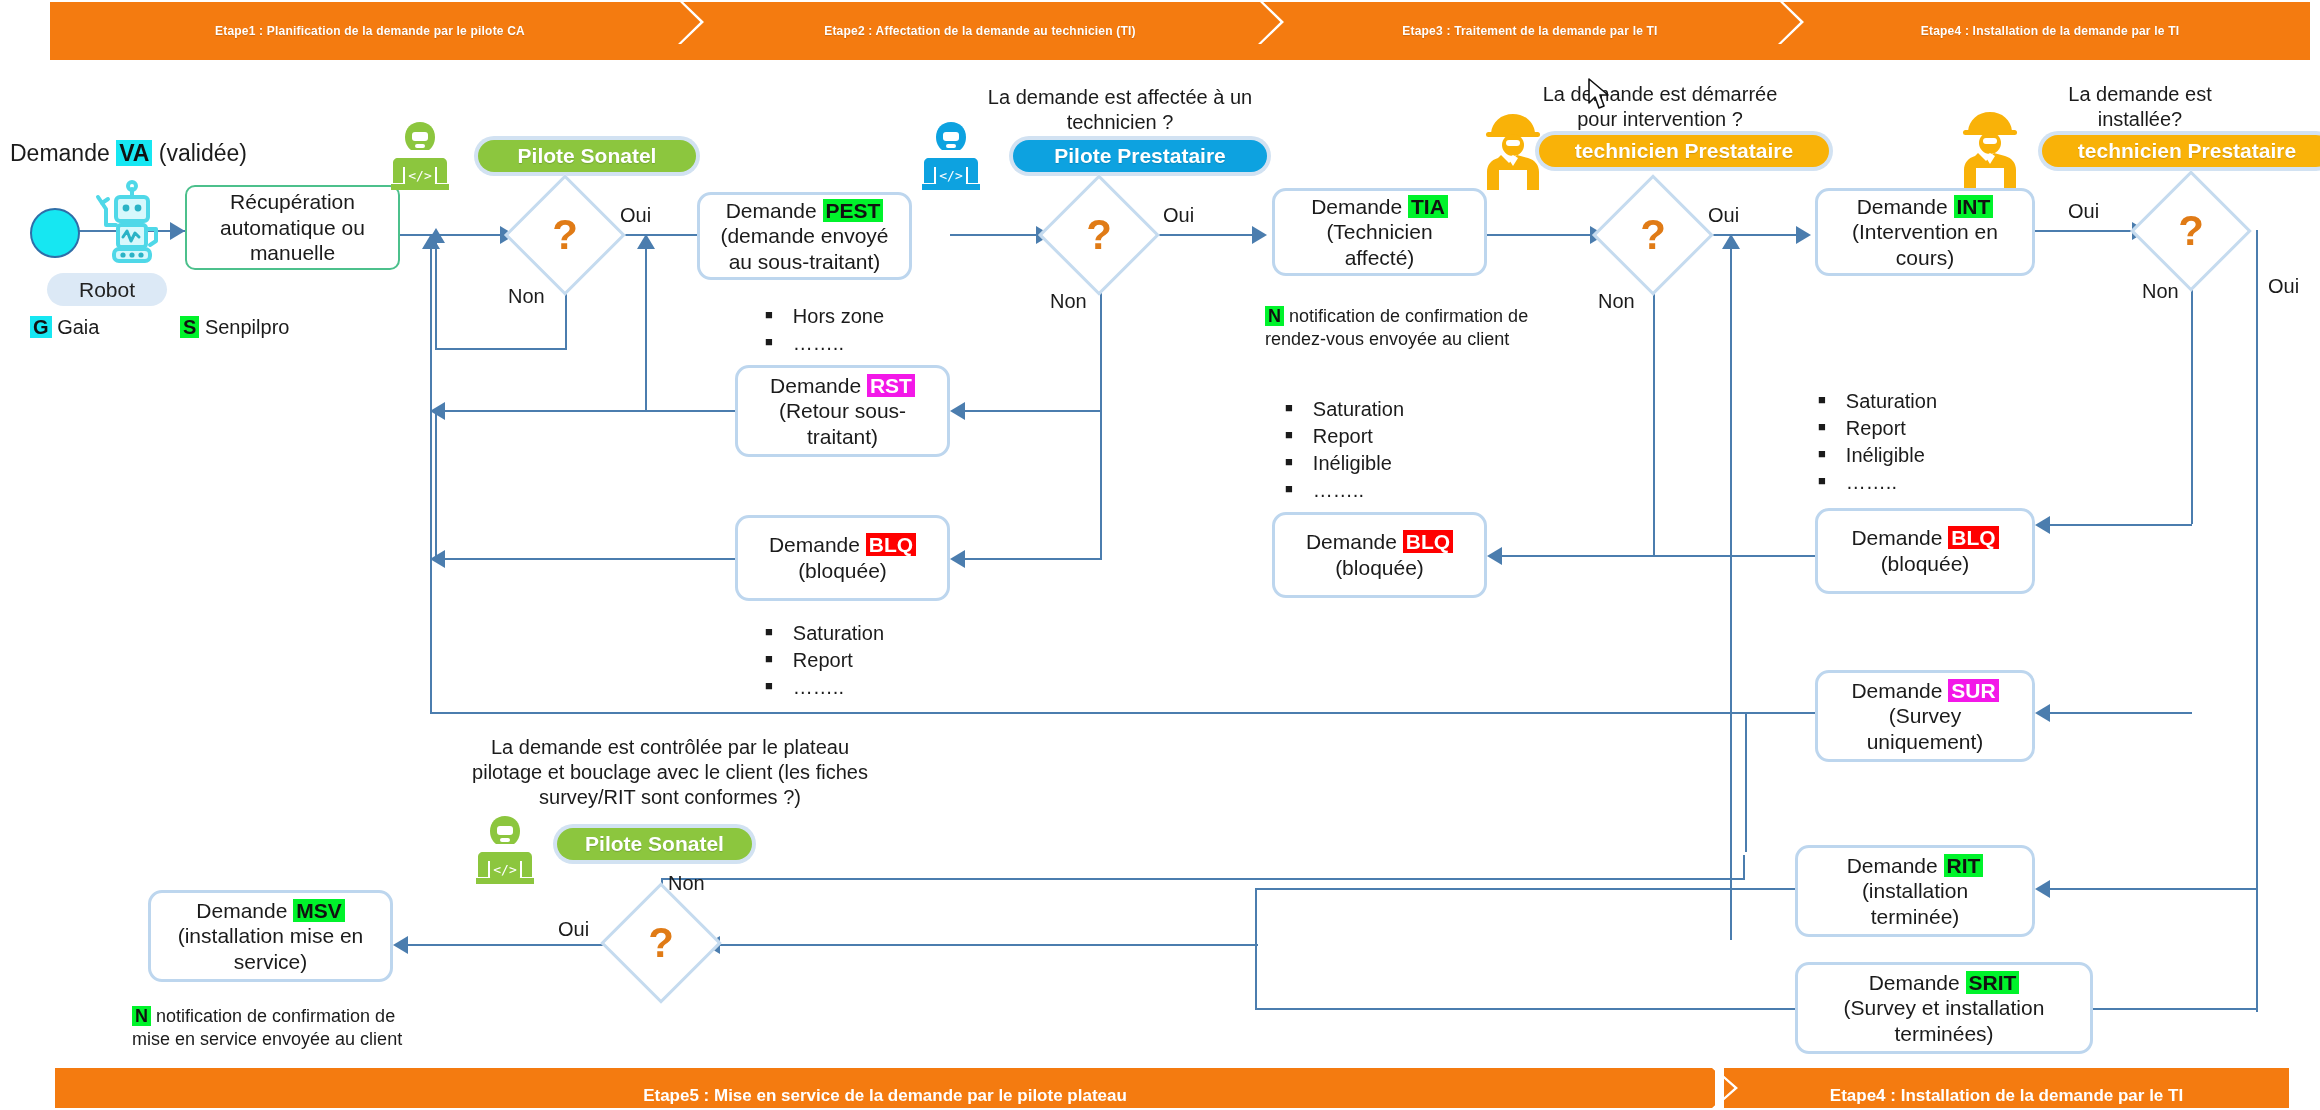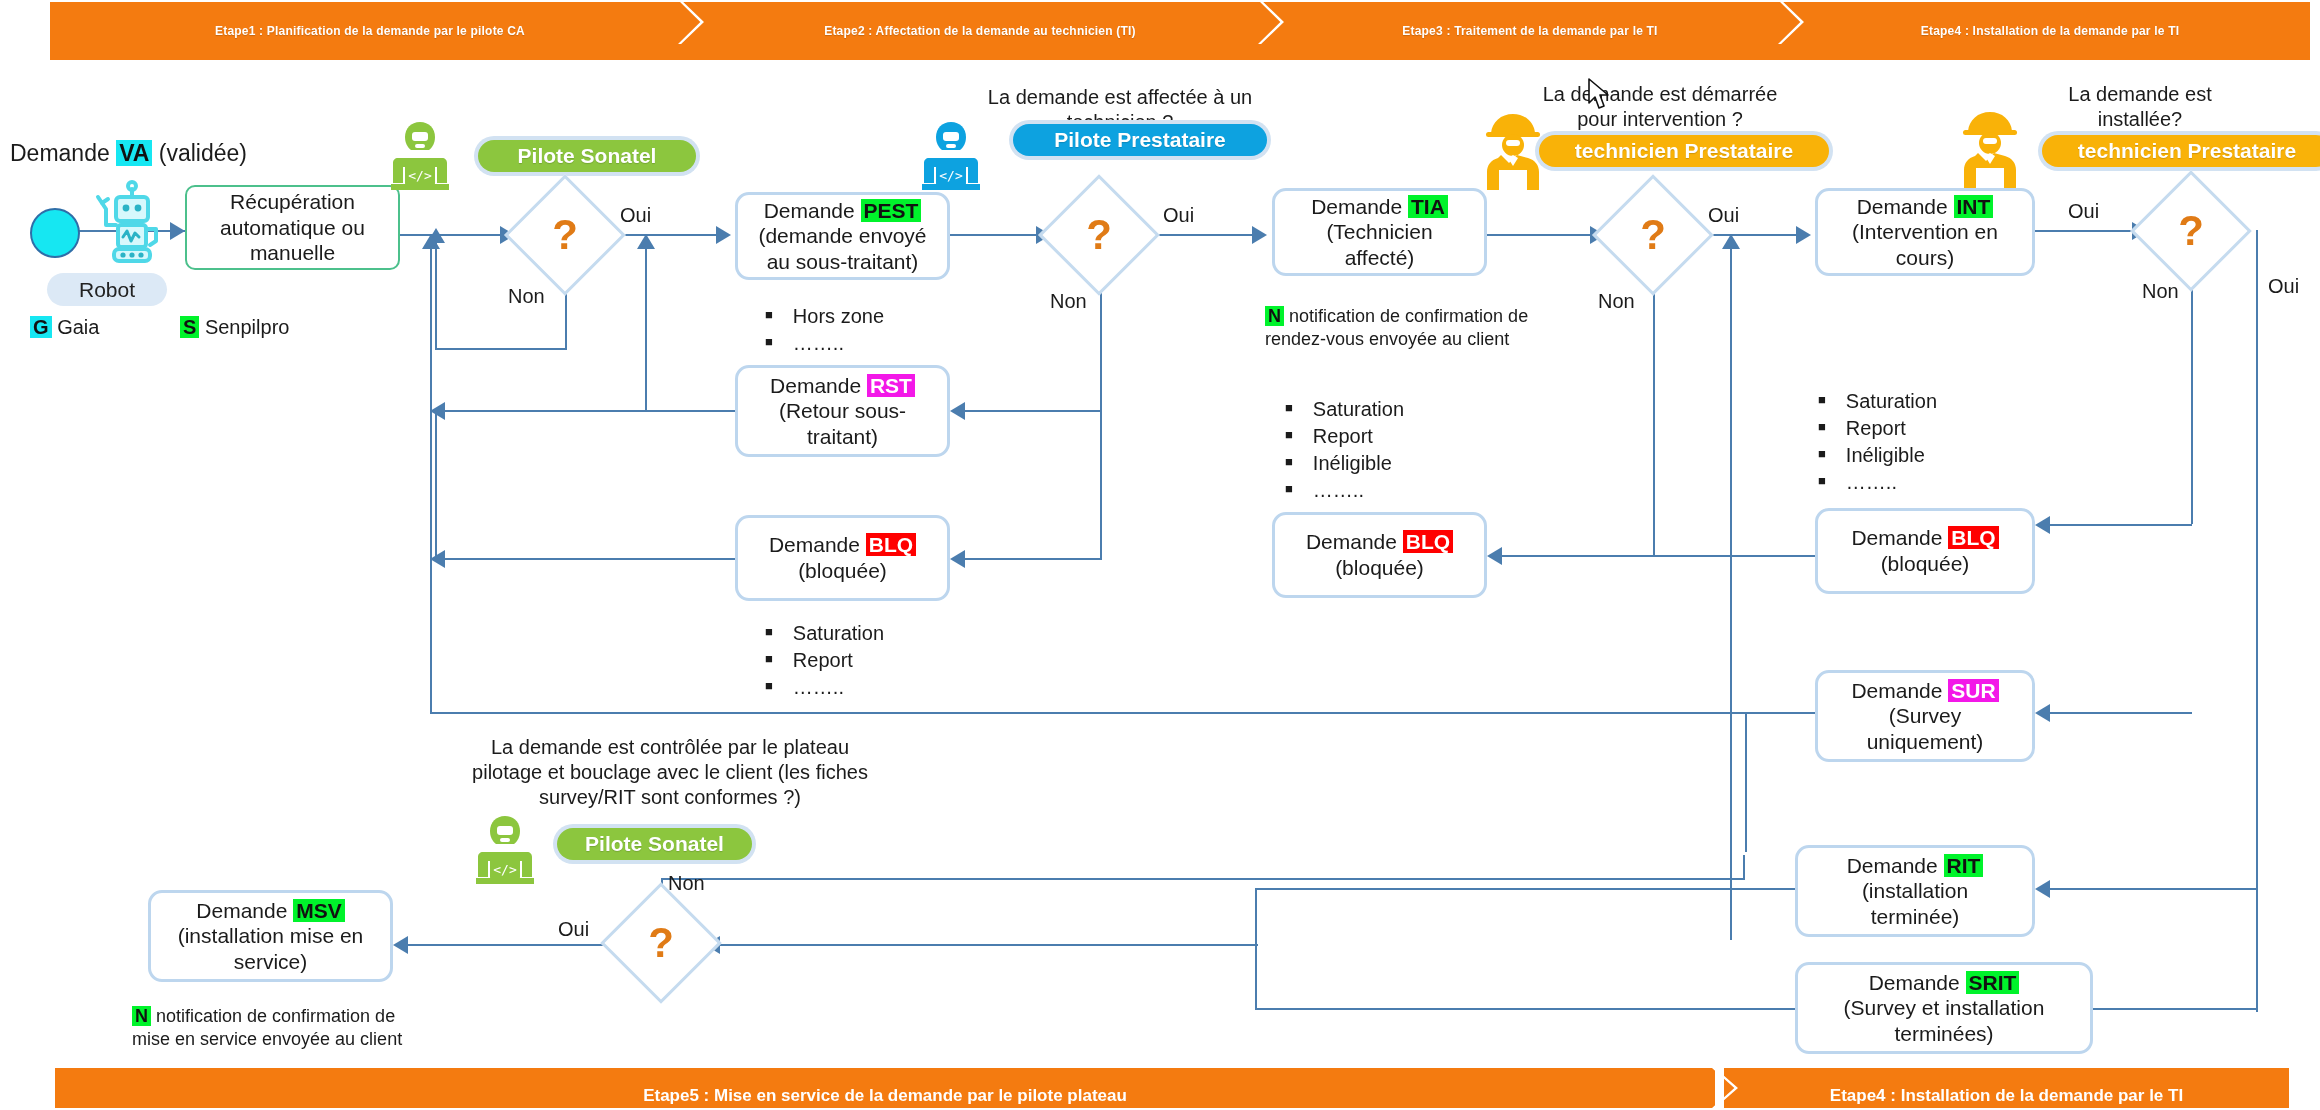--- a/index.html
+++ b/index.html
@@ -273,21 +273,21 @@
     <span>Pilote Sonatel</span>
   </div>
 
   <div class="diamond" style="left:522px; top:192px;">
     <div class="q">?</div>
   </div>
 
   <div class="lbl" style="left:620px; top:204px;"><span>Oui</span></div>
   <div class="lbl" style="left:508px; top:285px;"><span>Non</span></div>
 
-  <div class="box" style="left:735px; top:192px; width:215px; height:88px;">
+  <div class="box" style="left:697px; top:192px; width:215px; height:88px;">
     <div class="inner">
       <div>
         <span>Demande </span><span class="hl hl-green">PEST</span>
       </div>
       <div>(demande envoyé</div>
       <div>au sous-traitant)</div>
     </div>
   </div>
 
   <div class="bullets" style="left:765px; top:303px;">
@@ -311,21 +311,21 @@
         <rect x="20" y="46" width="30" height="22" rx="3"></rect>
         <text x="35" y="62" font-size="13" fill="#fff" text-anchor="middle" font-family="monospace">&lt;/&gt;</text>
         <path d="M6 66h58v6H6z"></path>
       </g>
     </svg>
   </div>
 
   <div class="qtext" style="left:960px; top:85px; width:320px;">
     La demande est affectée à un<br>technicien ?
   </div>
-  <div class="pill pill-blue" style="left:1013px; top:124px; width:254px; height:32px;">
+  <div class="pill pill-blue" style="left:1013px; top:140px; width:254px; height:32px;">
     <span>Pilote Prestataire</span>
   </div>
 
   <div class="diamond" style="left:1056px; top:192px;">
     <div class="q">?</div>
   </div>
   <div class="lbl" style="left:1163px; top:204px;"><span>Oui</span></div>
   <div class="lbl" style="left:1050px; top:290px;"><span>Non</span></div>
 
   <div class="box" style="left:1272px; top:188px; width:215px; height:88px;">

